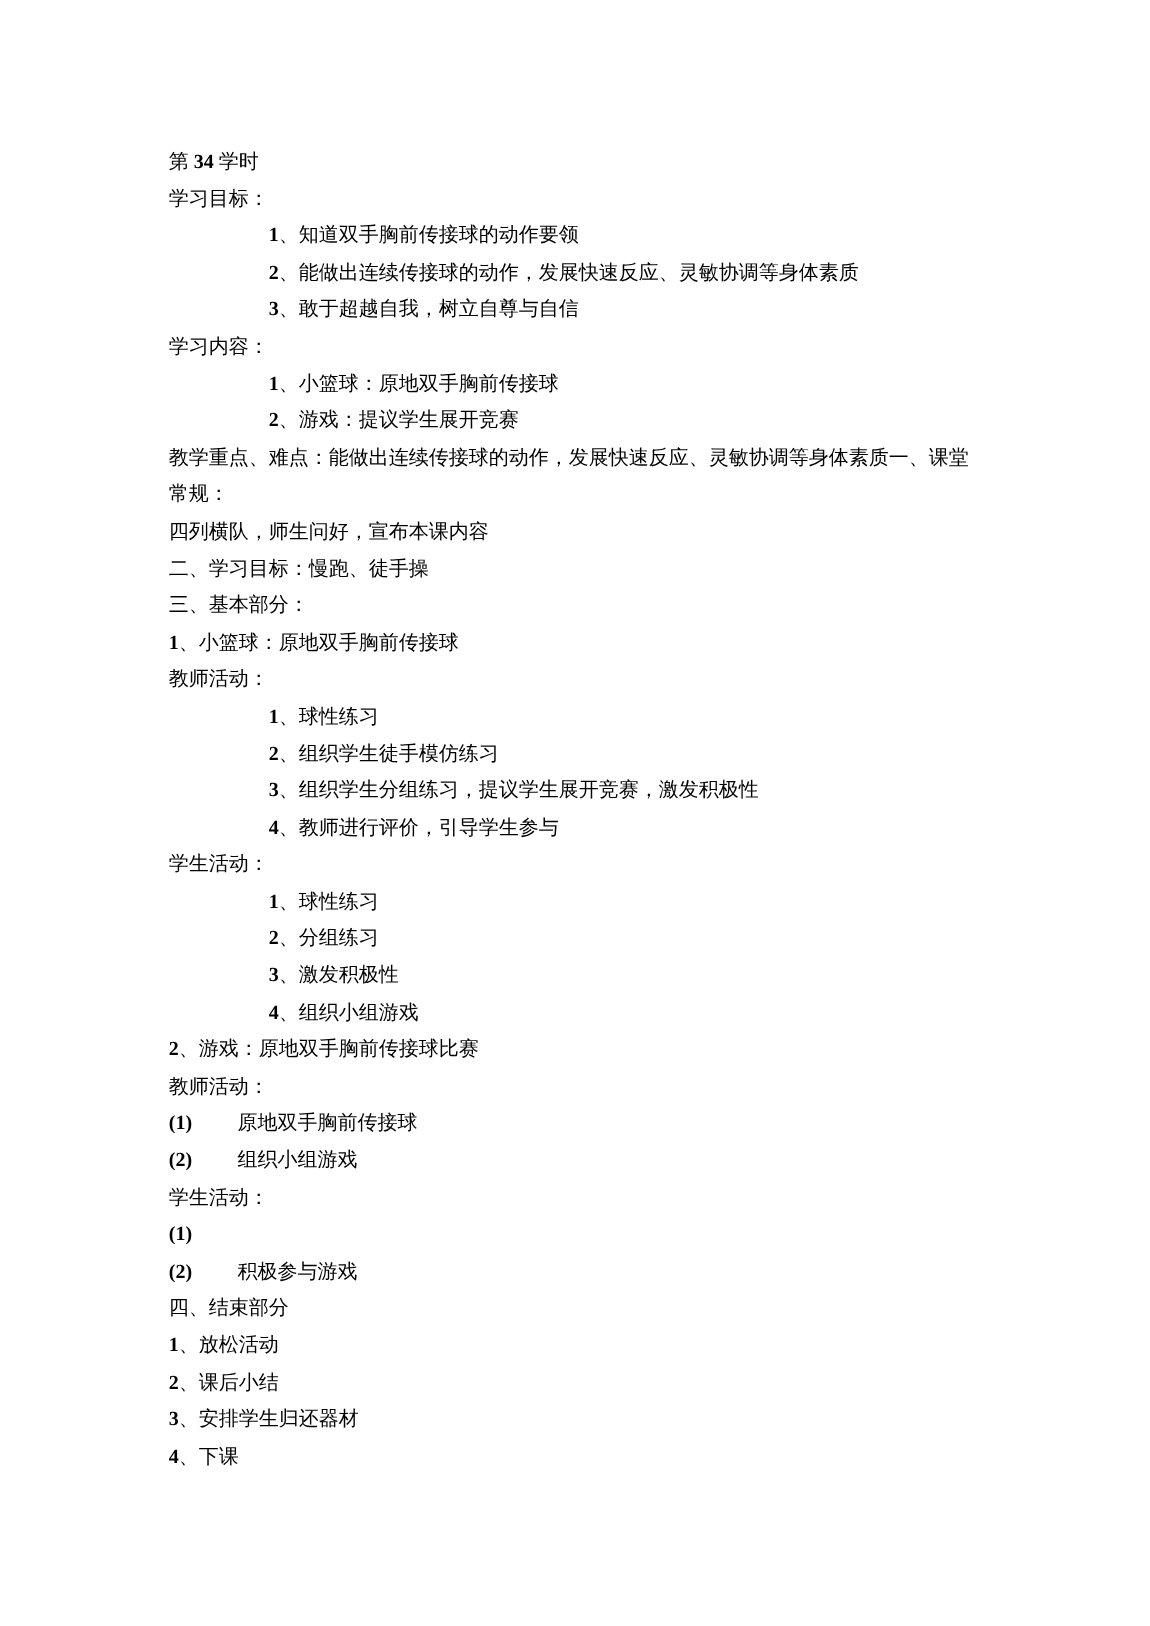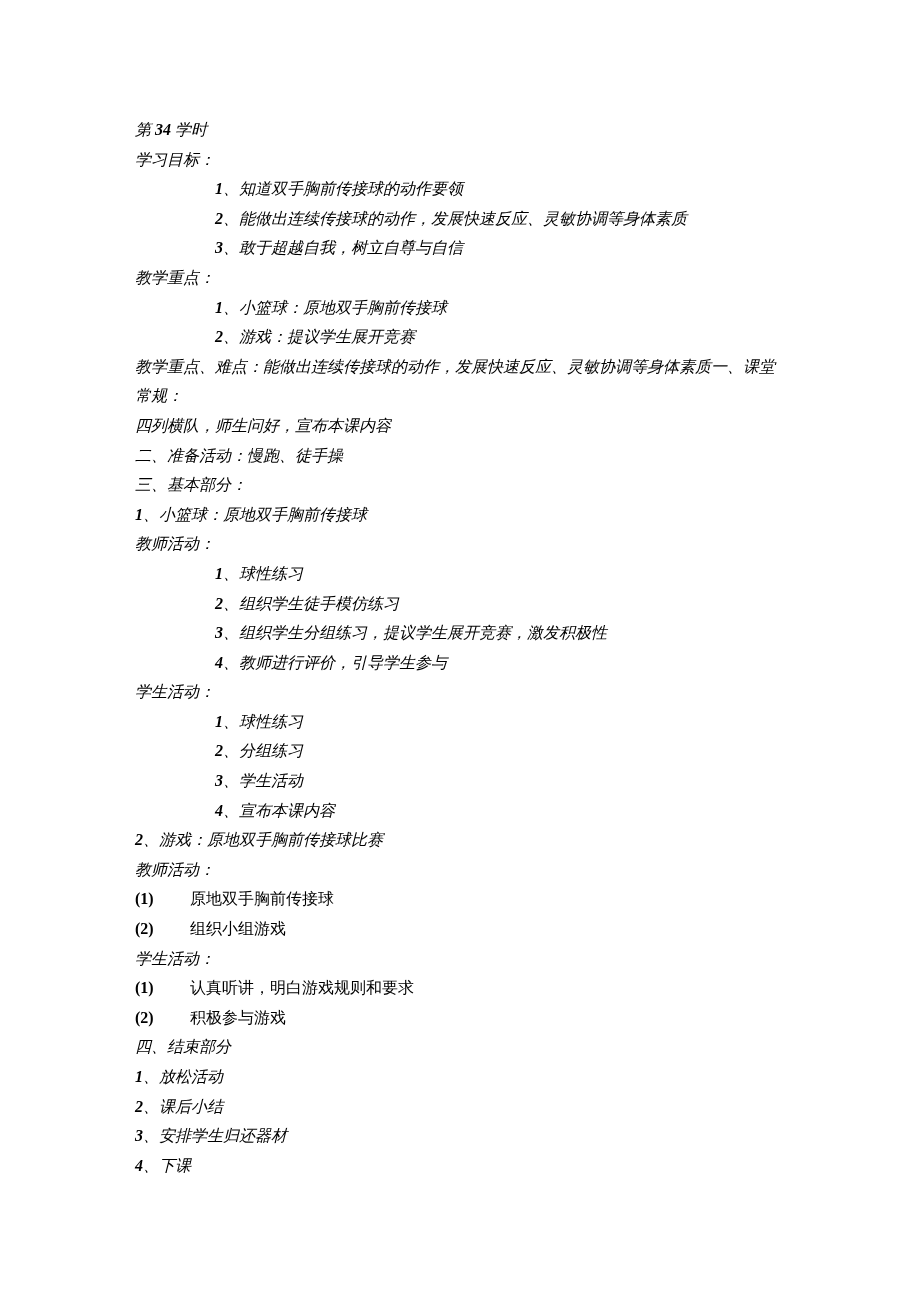--- a/index.html
+++ b/index.html
@@ -11,21 +11,20 @@
       background: #ffffff;
       font-family: "SimSun", "宋体", serif;
       font-size: 16px;
       color: #000000;
       line-height: 1.85;
       padding: 115px 130px 100px 135px;
       width: 920px;
     }
     .line {
       display: block;
-      font-style: italic;
     }
     .indent1 {
       padding-left: 80px;
     }
     .mixed .num {
       font-weight: bold;
       font-family: "Times New Roman", serif;
     }
     .paren-line {
       display: flex;
@@ -41,57 +40,56 @@
 
 <div class="line mixed">
   <span>第 </span><span class="num">34</span><span> 学时</span>
 </div>
 
 <div class="line">学习目标：</div>
 <div class="line indent1 mixed"><span class="num">1</span><span>、知道双手胸前传接球的动作要领</span></div>
 <div class="line indent1 mixed"><span class="num">2</span><span>、能做出连续传接球的动作，发展快速反应、灵敏协调等身体素质</span></div>
 <div class="line indent1 mixed"><span class="num">3</span><span>、敢于超越自我，树立自尊与自信</span></div>
 
-<div class="line">教学重点：</div>
+<div class="line">学习内容：</div>
 <div class="line indent1 mixed"><span class="num">1</span><span>、小篮球：原地双手胸前传接球</span></div>
 <div class="line indent1 mixed"><span class="num">2</span><span>、游戏：提议学生展开竞赛</span></div>
 
 <div class="line">教学重点、难点：能做出连续传接球的动作，发展快速反应、灵敏协调等身体素质一、课堂常规：</div>
 <div class="line">四列横队，师生问好，宣布本课内容</div>
-<div class="line">二、准备活动：慢跑、徒手操</div>
+<div class="line">二、学习目标：慢跑、徒手操</div>
 <div class="line">三、基本部分：</div>
 
 <div class="line mixed"><span class="num">1</span><span>、小篮球：原地双手胸前传接球</span></div>
 <div class="line">教师活动：</div>
 <div class="line indent1 mixed"><span class="num">1</span><span>、球性练习</span></div>
 <div class="line indent1 mixed"><span class="num">2</span><span>、组织学生徒手模仿练习</span></div>
 <div class="line indent1 mixed"><span class="num">3</span><span>、组织学生分组练习，提议学生展开竞赛，激发积极性</span></div>
 <div class="line indent1 mixed"><span class="num">4</span><span>、教师进行评价，引导学生参与</span></div>
 
 <div class="line">学生活动：</div>
 <div class="line indent1 mixed"><span class="num">1</span><span>、球性练习</span></div>
 <div class="line indent1 mixed"><span class="num">2</span><span>、分组练习</span></div>
-<div class="line indent1 mixed"><span class="num">3</span><span>、学生活动</span></div>
-<div class="line indent1 mixed"><span class="num">4</span><span>、宣布本课内容</span></div>
+<div class="line indent1 mixed"><span class="num">3</span><span>、激发积极性</span></div>
+<div class="line indent1 mixed"><span class="num">4</span><span>、组织小组游戏</span></div>
 
 <div class="line mixed"><span class="num">2</span><span>、游戏：原地双手胸前传接球比赛</span></div>
 <div class="line">教师活动：</div>
 <div class="paren-line">
     <span class="paren-num">(1)</span>
     <span>原地双手胸前传接球</span>
   </div>
 <div class="paren-line">
     <span class="paren-num">(2)</span>
     <span>组织小组游戏</span>
   </div>
 
 <div class="line">学生活动：</div>
 <div class="paren-line">
     <span class="paren-num">(1)</span>
-    <span>认真听讲，明白游戏规则和要求</span>
   </div>
 <div class="paren-line">
     <span class="paren-num">(2)</span>
     <span>积极参与游戏</span>
   </div>
 
 <div class="line">四、结束部分</div>
 <div class="line mixed"><span class="num">1</span><span>、放松活动</span></div>
 <div class="line mixed"><span class="num">2</span><span>、课后小结</span></div>
 <div class="line mixed"><span class="num">3</span><span>、安排学生归还器材</span></div>

